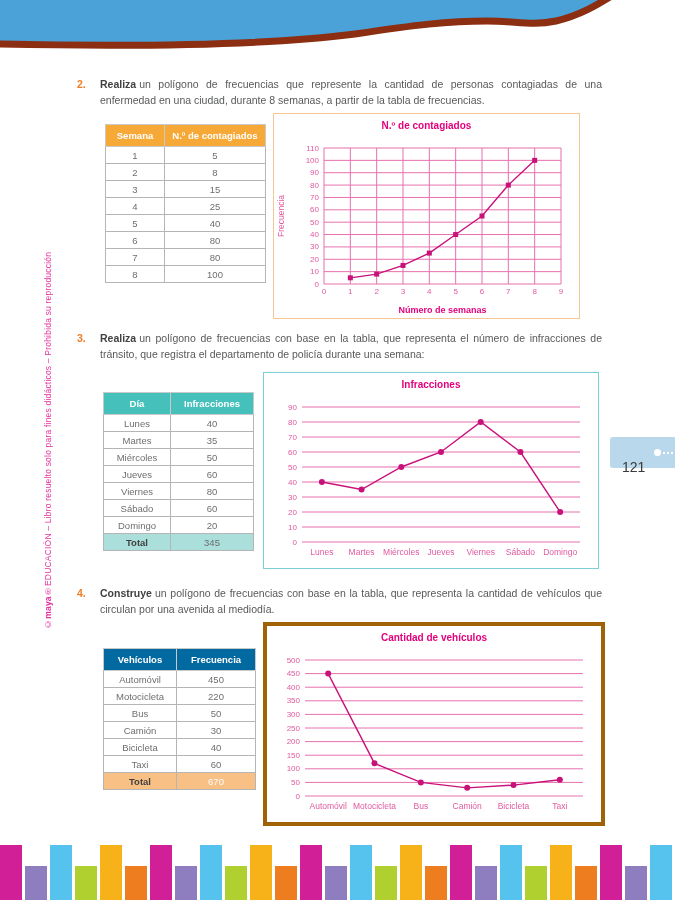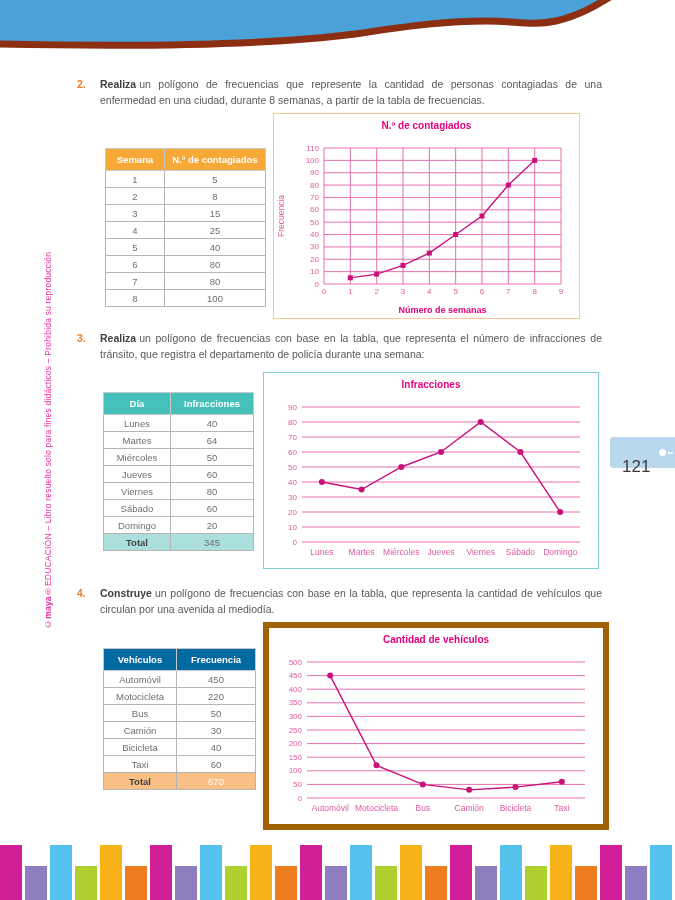--- a/index.html
+++ b/index.html
@@ -38,29 +38,29 @@
   .t-orange2 th:first-child,.t-orange2 td:first-child{width:64px;}
   .t-orange2 th:last-child,.t-orange2 td:last-child{width:70px;}
   .t-orange2 tr.total td{background:#f8c084;}
   .t-orange2 tr.total td:first-child{font-weight:bold;color:#414042;}
   .t-orange2 tr.total td:last-child{color:#fdfdfd;}
 
   
   .chart-box{position:absolute;background:#fff;}
   .cb-orange{border:1px solid #f5c893;}
   .cb-teal{border:1px solid #7ccfd6;}
-  .cb-orange2{border:6px solid #a16207;}
+  .cb-orange2{border:4px solid #a16207;}
   .chart-title{height:20px;padding-top:6px;text-align:center;font-weight:bold;color:#e5007e;font-size:10px;}
   .chart-box svg{display:block;}
   .chart-box svg text{font-family:"Liberation Sans",sans-serif;}
 
   
   .page-badge{position:absolute;left:610px;top:437px;width:65px;height:31px;background:#b9d8ec;
     display:flex;align-items:center;border-radius:3px 0 0 3px;}
-  .page-badge .num{font-size:17px;color:#3a3a3a;margin-left:12px;margin-top:28px;}
+  .page-badge .num{font-size:14px;color:#3a3a3a;margin-left:12px;margin-top:28px;}
   .page-badge .dot{width:7px;height:7px;border-radius:50%;background:#fff;margin-left:9px;flex:0 0 auto;}
   .page-badge .dots{flex:1;border-top:2px dotted #fff;margin:0 2px;}
 
   
   .footer-bars{position:absolute;left:0;bottom:0;width:675px;height:55px;}
   .fbar{position:absolute;bottom:0;width:22px;}
   .fbar.tall{height:55px;}
   .fbar.short{height:34px;}
 </style>
 </head>
@@ -74,21 +74,21 @@
   </svg>
 
   <div class="sidebar-text">
     <span><span>©</span><b>maya</b><span>®EDUCACIÓN – Libro resuelto solo para fines didácticos – Prohibida su reproducción</span></span>
   </div>
 
   <div class="ex" style="left:77px;top:76px;">
     <span class="ex-num">2.</span>
     <p class="ex-text"><b>Realiza</b><span>un polígono de frecuencias que represente la cantidad de personas contagiadas de una enfermedad en una ciudad, durante 8 semanas, a partir de la tabla de frecuencias.</span></p>
   </div>
-  <table class="data-table t-orange" id="table-0" style="left:105px;top:148px;">
+  <table class="data-table t-orange" id="table-0" style="left:105px;top:124px;">
       <thead>
         <tr>
           <th>Semana</th>
           <th>N.º de contagiados</th>
         </tr>
       </thead>
       <tbody>
         <tr>
           <td>1</td>
           <td>5</td>
@@ -195,21 +195,21 @@
           <th>Infracciones</th>
         </tr>
       </thead>
       <tbody>
         <tr>
           <td>Lunes</td>
           <td>40</td>
         </tr>
         <tr>
           <td>Martes</td>
-          <td>64</td>
+          <td>35</td>
         </tr>
         <tr>
           <td>Miércoles</td>
           <td>50</td>
         </tr>
         <tr>
           <td>Jueves</td>
           <td>60</td>
         </tr>
         <tr>

